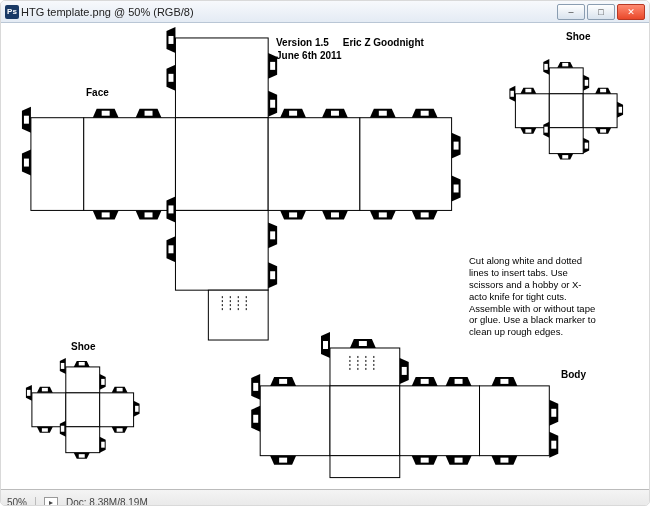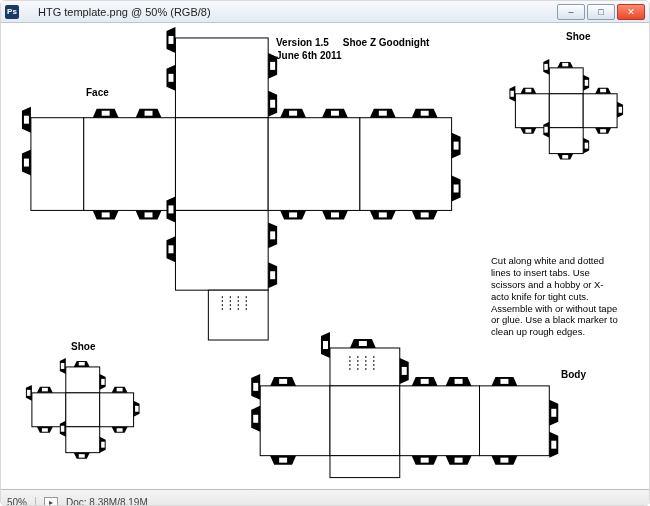--- a/index.html
+++ b/index.html
@@ -14,21 +14,21 @@
     border-radius: 5px;
   }
   
   .titlebar {
     height: 22px;
     background: linear-gradient(#f7f9fc,#e4ebf4);
     border-bottom: 1px solid #b9c6d5;
     display: flex;
     align-items: center;
     padding: 0 4px;
-    gap: 19px;
+    gap: 2px;
   }
   .app-icon {
     width: 14px; height: 14px;
     background: #1a3a66;
     border-radius: 2px;
     color: #fff;
     font-size: 8px; font-weight: bold;
     display: flex; align-items: center; justify-content: center;
   }
   .title-text { flex: 1; color: #222; font-size: 11px; white-space: nowrap; overflow: hidden; text-overflow: ellipsis; }
@@ -55,21 +55,21 @@
     overflow: hidden;
   }
   .canvas svg { position: absolute; inset: 0; }
   .doc-text {
     position: absolute;
     font-family: "Helvetica Neue", Arial, sans-serif;
     color: #000;
     line-height: 1.25;
   }
   .doc-title { left: 275px; top: 14px; width: 255px; font-size: 10px; font-weight: bold; }
-  .doc-instr { left: 490px; top: 232px; width: 130px; font-size: 9.5px; }
+  .doc-instr { left: 468px; top: 232px; width: 130px; font-size: 9.5px; }
   .lbl { position: absolute; font-size: 10px; font-weight: bold; }
   
   .statusbar {
     height: 26px;
     background: linear-gradient(#f4f4f4,#e3e3e3);
     border-top: 1px solid #bbb;
     display: flex; align-items: center;
     font-size: 10px; color: #444;
     padding: 0 6px; gap: 8px;
   }
@@ -90,21 +90,21 @@
     <div class="win-btn">□</div>
     <div class="win-btn close">✕</div>
   </div>
 </div>
 
 <div class="canvas">
 
   <div class="doc-text doc-title">
     <div>
       <span>Version 1.5</span>&nbsp;&nbsp;&nbsp;&nbsp;
-      <span>Shoe Z Goodnight</span>
+      <span>Eric Z Goodnight</span>
     </div>
     <div>June 6th 2011</div>
   </div>
 
   <div class="doc-text doc-instr">Cut along white and dotted lines to insert tabs. Use scissors and a hobby or X-acto knife for tight cuts. Assemble with or without tape or glue. Use a black marker to clean up rough edges.</div>
 
   <span class="lbl" style="left:85px; top:64px;">Face</span>
   <span class="lbl" style="left:565px; top:8px;">Shoe</span>
   <span class="lbl" style="left:70px; top:318px;">Shoe</span>
   <span class="lbl" style="left:560px; top:346px;">Body</span>

